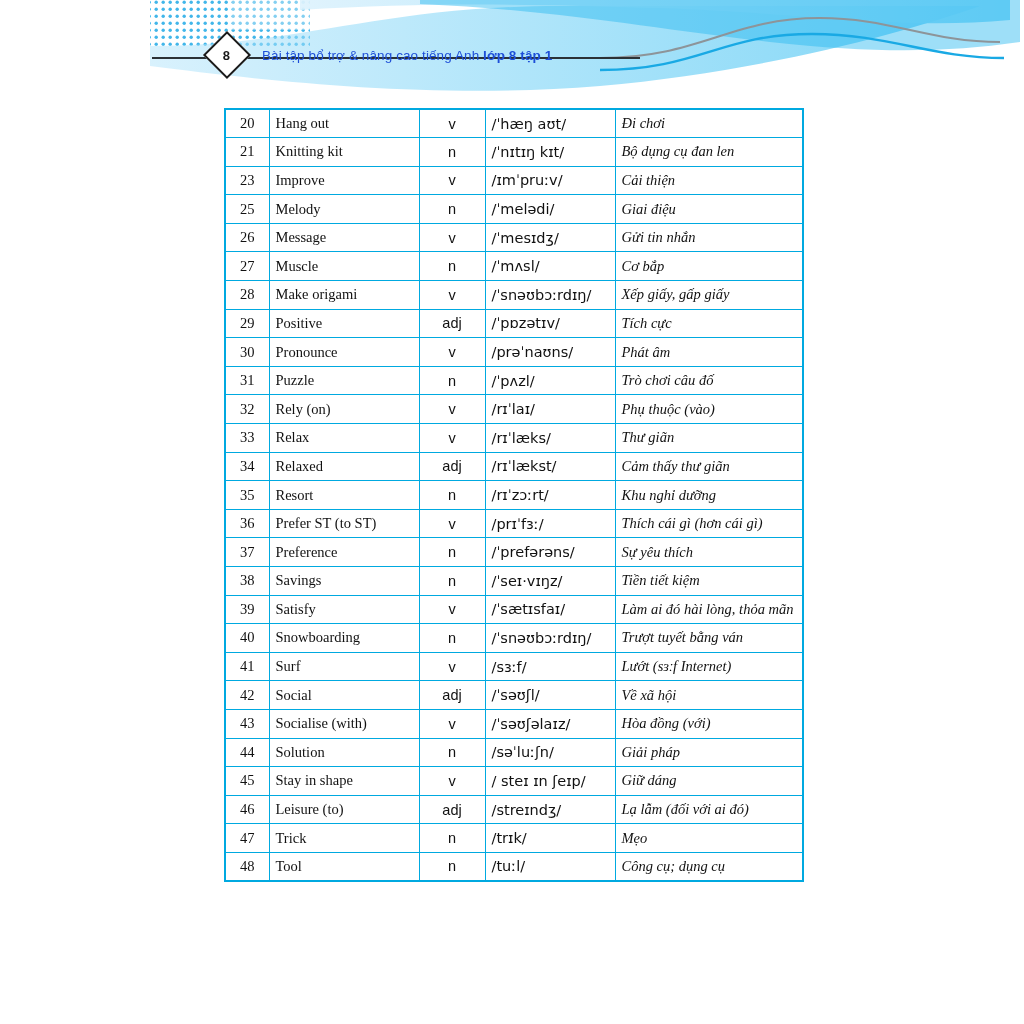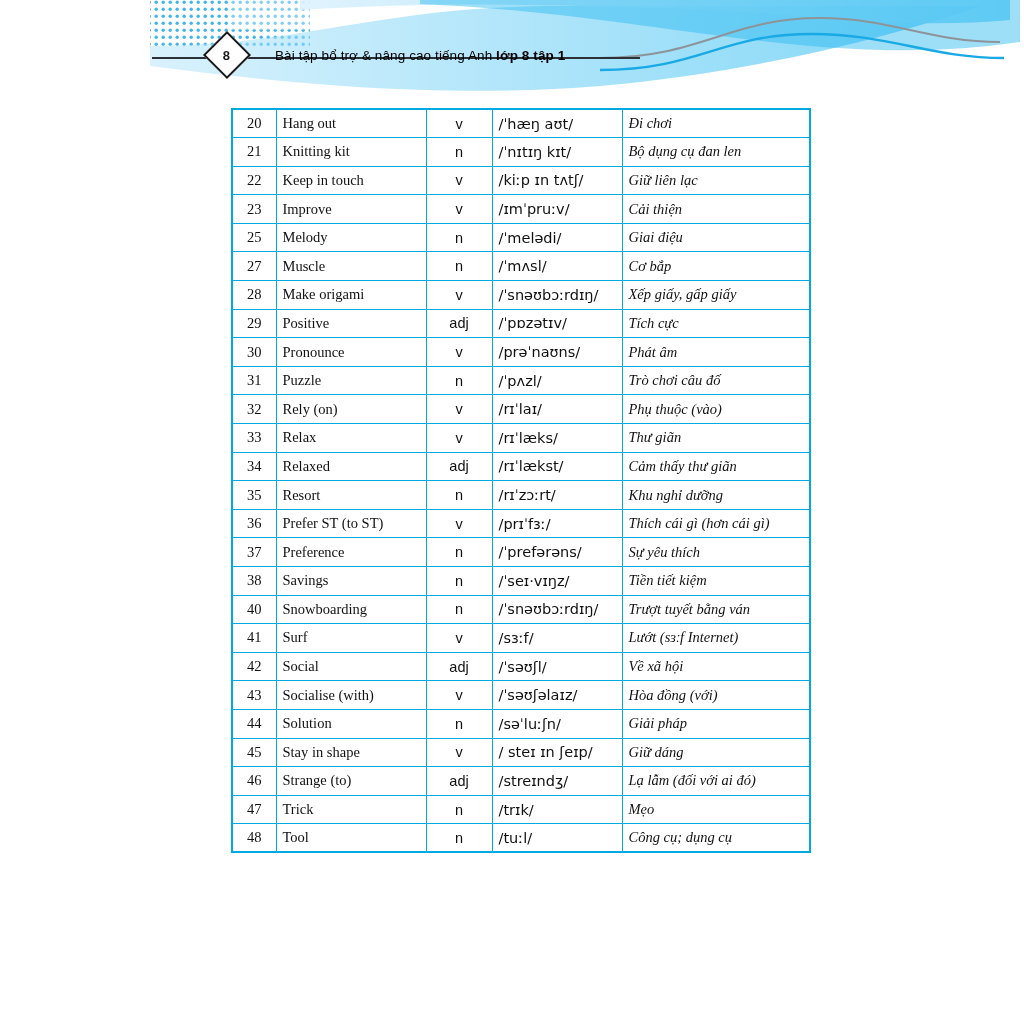--- a/index.html
+++ b/index.html
@@ -50,24 +50,24 @@
     background: #ffffff;
   }
   .page-number-badge span {
     transform: rotate(-45deg);
     font-family: "Liberation Sans", sans-serif;
     font-size: 13px;
     font-weight: bold;
     color: #1a1a1a;
   }
   .header-title {
-    margin-left: 31px;
+    margin-left: 18px;
     font-family: "Liberation Sans", sans-serif;
     font-size: 13.5px;
-    color: #000000;
+    color: #1d4ed8;
     white-space: nowrap;
     letter-spacing: 0.1px;
   }
   .header-title b { font-weight: bold; }
 
   
   .vocab-table-wrap {
     position: absolute;
     top: 108px;
     left: 224px;
@@ -113,21 +113,20 @@
   td.col-meaning {
     width: 188px;
     padding-left: 9px;
     font-style: italic;
     font-size: 14px;
     border-radius: 8px;
   }
   
   table.vocab {
     border: 2px solid #00a9e0;
-    margin-left: 7px;
   }
 </style>
 </head>
 <body>
 
 <div class="page-header">
   <svg class="header-svg" width="1024" height="100" viewBox="0 0 1024 100">
     <defs>
       <linearGradient id="blueGrad" x1="0" y1="0" x2="1" y2="0">
         <stop offset="0%" stop-color="#b9e6fb"></stop>
@@ -176,39 +175,39 @@
           <td class="col-meaning">Đi chơi</td>
         </tr>
         <tr>
           <td class="col-no">21</td>
           <td class="col-word">Knitting kit</td>
           <td class="col-pos">n</td>
           <td class="col-ipa">/ˈnɪtɪŋ kɪt/</td>
           <td class="col-meaning">Bộ dụng cụ đan len</td>
         </tr>
         <tr>
-          <td class="col-no">22</td>
-          <td class="col-word">Keep in touch</td>
-          <td class="col-pos">v</td>
-          <td class="col-ipa">/kiːp ɪn tʌtʃ/</td>
-          <td class="col-meaning">Giữ liên lạc</td>
-        </tr>
-        <tr>
           <td class="col-no">23</td>
           <td class="col-word">Improve</td>
           <td class="col-pos">v</td>
           <td class="col-ipa">/ɪmˈpruːv/</td>
           <td class="col-meaning">Cải thiện</td>
         </tr>
         <tr>
           <td class="col-no">25</td>
           <td class="col-word">Melody</td>
           <td class="col-pos">n</td>
           <td class="col-ipa">/ˈmelədi/</td>
           <td class="col-meaning">Giai điệu</td>
+        </tr>
+        <tr>
+          <td class="col-no">26</td>
+          <td class="col-word">Message</td>
+          <td class="col-pos">v</td>
+          <td class="col-ipa">/ˈmesɪdʒ/</td>
+          <td class="col-meaning">Gửi tin nhắn</td>
         </tr>
         <tr>
           <td class="col-no">27</td>
           <td class="col-word">Muscle</td>
           <td class="col-pos">n</td>
           <td class="col-ipa">/ˈmʌsl/</td>
           <td class="col-meaning">Cơ bắp</td>
         </tr>
         <tr>
           <td class="col-no">28</td>
@@ -281,20 +280,27 @@
           <td class="col-meaning">Sự yêu thích</td>
         </tr>
         <tr>
           <td class="col-no">38</td>
           <td class="col-word">Savings</td>
           <td class="col-pos">n</td>
           <td class="col-ipa">/ˈseɪ·vɪŋz/</td>
           <td class="col-meaning">Tiền tiết kiệm</td>
         </tr>
         <tr>
+          <td class="col-no">39</td>
+          <td class="col-word">Satisfy</td>
+          <td class="col-pos">v</td>
+          <td class="col-ipa">/ˈsætɪsfaɪ/</td>
+          <td class="col-meaning">Làm ai đó hài lòng, thỏa mãn</td>
+        </tr>
+        <tr>
           <td class="col-no">40</td>
           <td class="col-word">Snowboarding</td>
           <td class="col-pos">n</td>
           <td class="col-ipa">/ˈsnəʊbɔːrdɪŋ/</td>
           <td class="col-meaning">Trượt tuyết bằng ván</td>
         </tr>
         <tr>
           <td class="col-no">41</td>
           <td class="col-word">Surf</td>
           <td class="col-pos">v</td>
@@ -324,21 +330,21 @@
         </tr>
         <tr>
           <td class="col-no">45</td>
           <td class="col-word">Stay in shape</td>
           <td class="col-pos">v</td>
           <td class="col-ipa">/ steɪ ɪn ʃeɪp/</td>
           <td class="col-meaning">Giữ dáng</td>
         </tr>
         <tr>
           <td class="col-no">46</td>
-          <td class="col-word">Strange (to)</td>
+          <td class="col-word">Leisure (to)</td>
           <td class="col-pos">adj</td>
           <td class="col-ipa">/streɪndʒ/</td>
           <td class="col-meaning">Lạ lẫm (đối với ai đó)</td>
         </tr>
         <tr>
           <td class="col-no">47</td>
           <td class="col-word">Trick</td>
           <td class="col-pos">n</td>
           <td class="col-ipa">/trɪk/</td>
           <td class="col-meaning">Mẹo</td>

